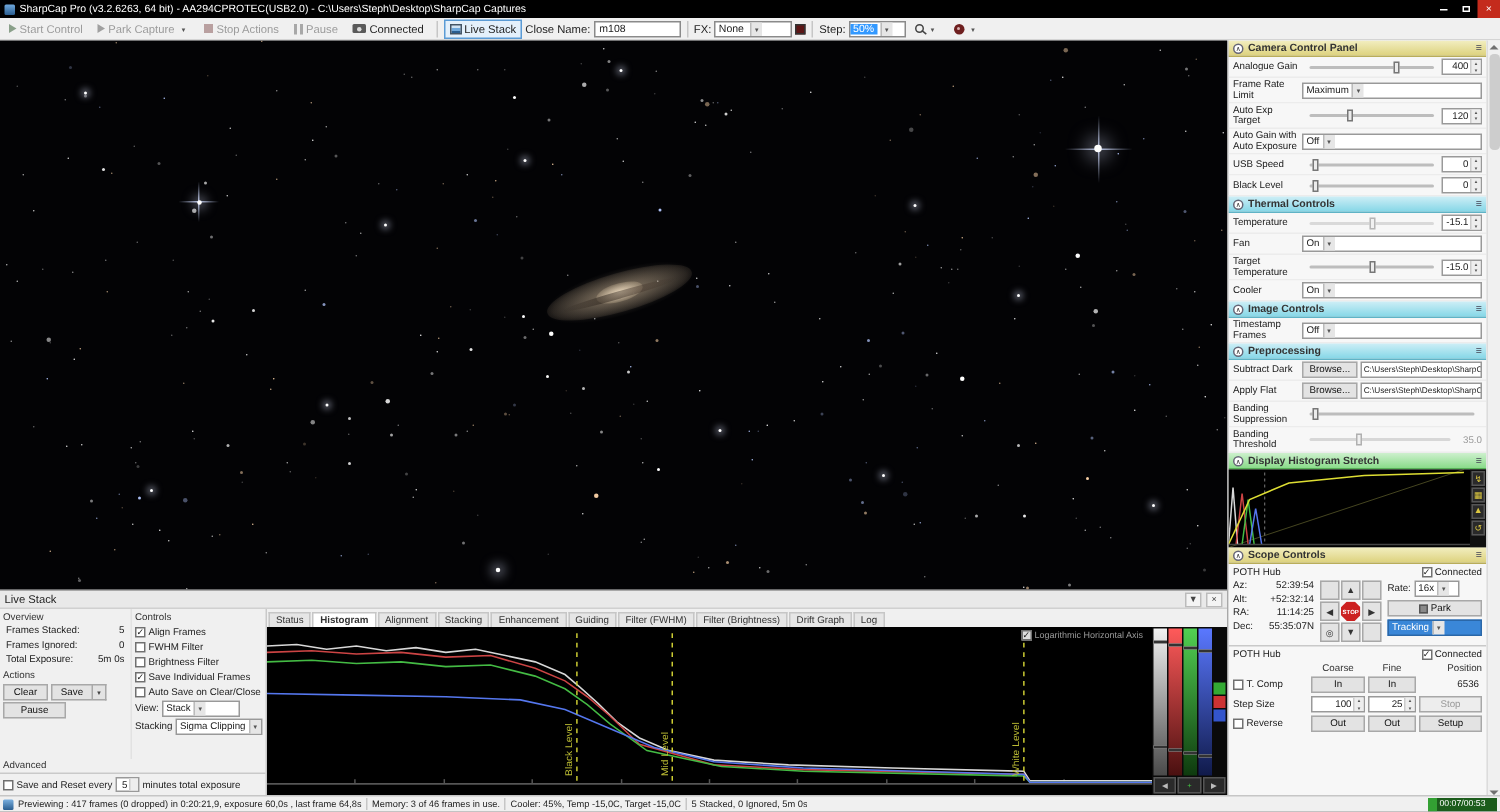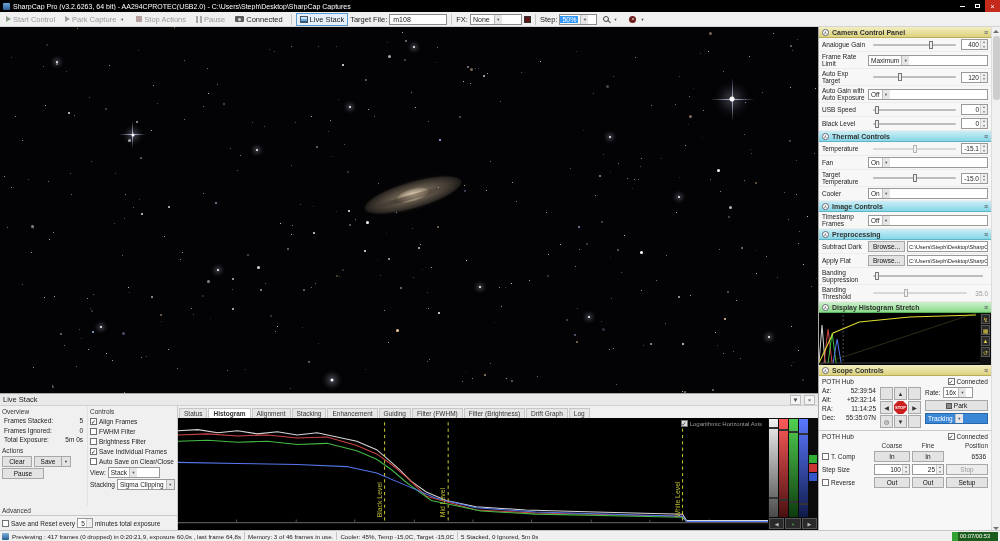--- a/index.html
+++ b/index.html
@@ -234,21 +234,21 @@
     </span>
     <span class="tbtn">
       <span class="cam-icon"></span>
       <span>Connected</span>
     </span>
     <span class="tsep"></span>
     <span class="tbtn pressed">
       <span class="stack-icon"></span>
       <span>Live Stack</span>
     </span>
-    <span>Target File:</span>
+    <span>Close Name:</span>
     <span class="textbox" style="width:58px;">m108</span>
     <span class="tsep"></span>
     <span>FX:</span>
     <span class="combo" style="width:52px;">
       <span class="val">None</span>
     </span>
     <span class="swatch-icon"></span>
     <span class="tsep"></span>
     <span>Step:</span>
     <span class="combo" style="width:38px;">

